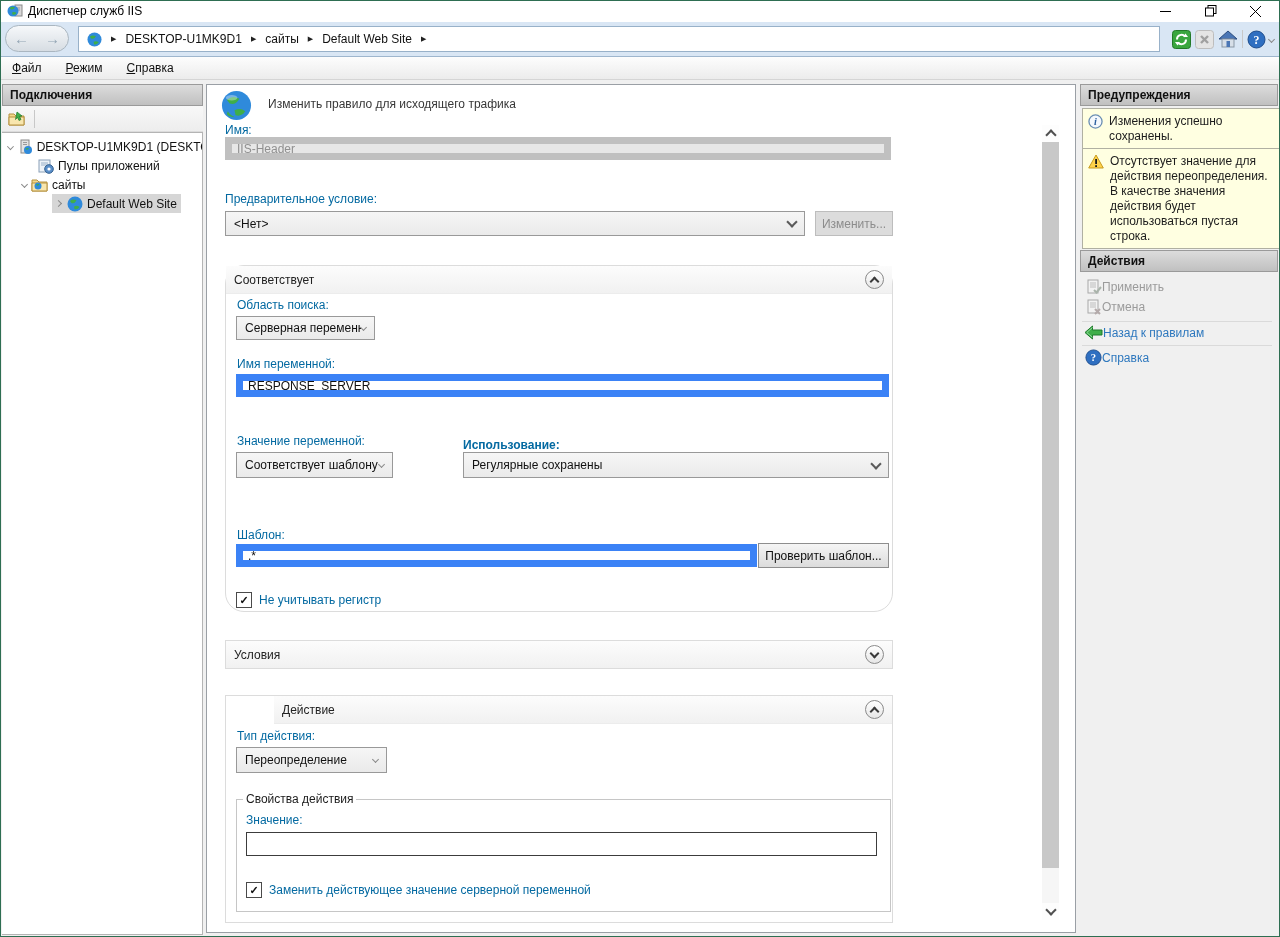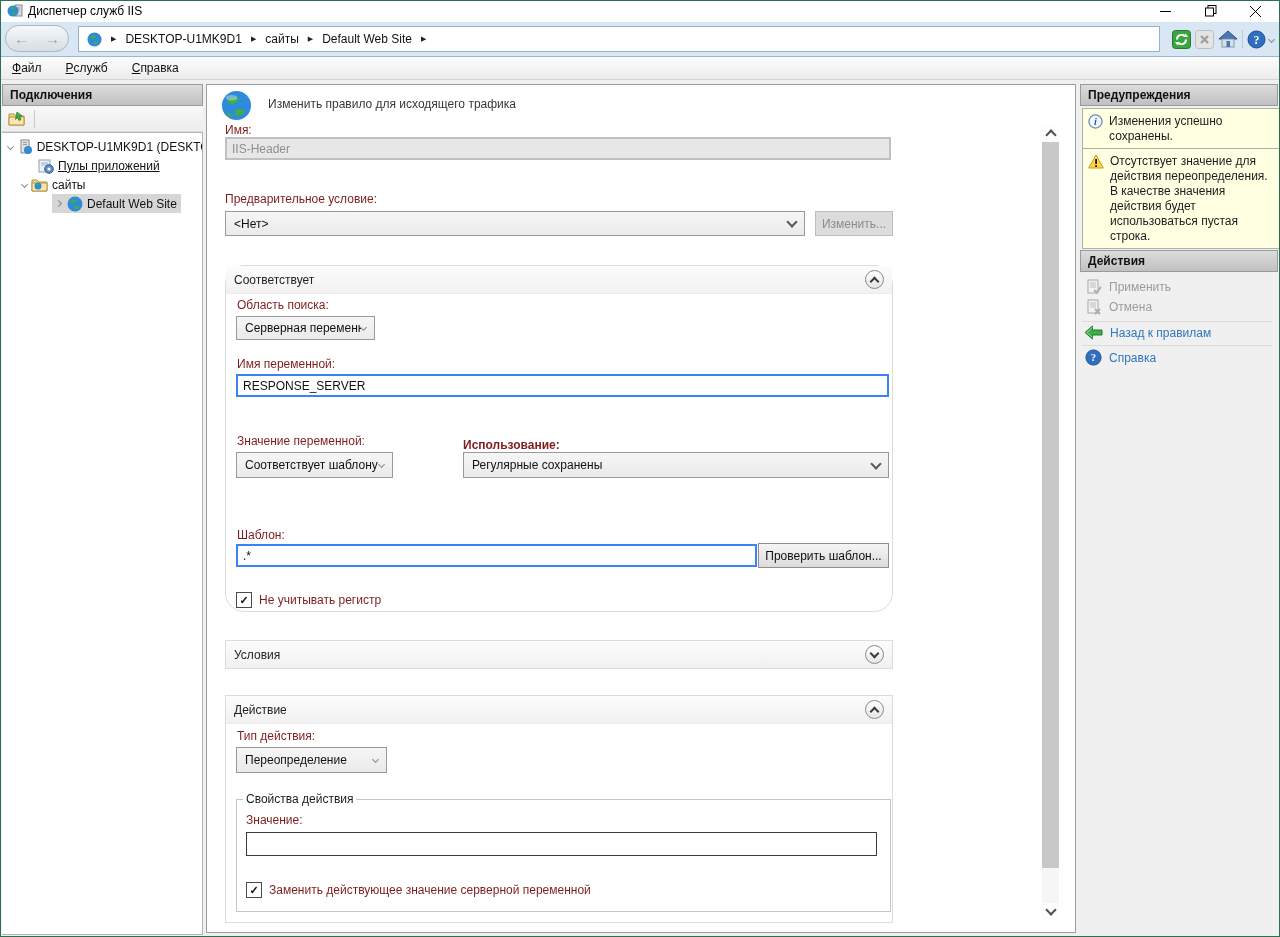--- a/index.html
+++ b/index.html
@@ -1,19 +1,19 @@
 <!DOCTYPE html>
 <html><head>
 <meta charset="utf-8">
 <style>
   html,body{margin:0;padding:0;}
   body{width:1280px;height:937px;position:relative;font-family:"Liberation Sans",sans-serif;
        background:#f0f0f0;overflow:hidden;}
   .abs{position:absolute;box-sizing:border-box;}
-  .lbl{font-size:12px;color:#7f1d1d;white-space:nowrap;}
+  .lbl{font-size:12px;color:#0369a1;white-space:nowrap;}
   .window-border{left:0;top:0;width:1280px;height:937px;border:1px solid #2e6e52;pointer-events:none;z-index:99;}
 
   
   .titlebar{left:0;top:0;width:1280px;height:22px;background:#ffffff;}
   .title-text{font-size:12px;color:#000;}
   .winbtn{width:45px;height:22px;display:flex;align-items:center;justify-content:center;}
 
   
   .addressbar{left:0;top:22px;width:1280px;height:35px;background:#d9e6f4;border-bottom:1px solid #9eb6ce;}
   .navcapsule{left:5px;top:3px;width:64px;height:27px;border-radius:14px;
@@ -45,21 +45,21 @@
   
   .chev{display:inline-block;width:6px;height:6px;border-right:2px solid #5a5a5a;border-bottom:2px solid #5a5a5a;}
   .chev.down{transform:rotate(45deg);}
   .chev.up{transform:rotate(-135deg);}
   .chev.right{transform:rotate(-45deg);}
   .chev.small{width:4px;height:4px;border-width:1.5px;color:#7a7a7a;border-color:#8a8a8a;}
 
   
   .mainpanel{left:206px;top:84px;width:870px;height:849px;background:#fff;border:1px solid #9a9fa5;}
   .page-title{font-size:12px;color:#383838;}
-  .txt{font-family:"Liberation Sans",sans-serif;font-size:12px;color:#111;border:2px solid #3b82f6;
+  .txt{font-family:"Liberation Sans",sans-serif;font-size:12px;color:#111;border:7px solid #3b82f6;
      background:#fff;padding:0 5px;outline:none;}
   .txt.disabled{background:#e7e7e7;border-color:#c0c0c0;color:#8f8f8f;}
   .txt.focused{border:1px solid #3c3c3c;}
   .combo{border:1px solid #999;background:linear-gradient(#f6f6f6,#eaeaea);display:flex;align-items:center;
      justify-content:space-between;padding:0 8px;font-size:12px;color:#111;white-space:nowrap;overflow:hidden;}
   .btn{border:1px solid #8e8e8e;background:linear-gradient(#f5f5f5,#dcdcdc);font-size:12px;color:#111;
      display:flex;align-items:center;justify-content:center;}
   .btn.disabled{background:#dcdcdc;border-color:#bdbdbd;color:#8c8c8c;}
 
   .section{border:1px solid #dcdcdc;background:#fff;}
@@ -79,21 +79,21 @@
   fieldset.group legend{font-size:12px;color:#1c1c1c;margin-left:6px;padding:0 3px;}
 
   
   .sb{left:1042px;top:125px;width:17px;height:795px;background:#f6f6f6;}
   .sb-btn{position:absolute;left:0;width:17px;height:17px;background:#fdfdfd;display:flex;align-items:center;justify-content:center;}
   .sb-thumb{position:absolute;left:0;top:17px;width:17px;height:726px;background:#c8c8c8;}
 
   
   .alert{position:absolute;background:#ffffe1;border:1px solid #b0b0a2;display:flex;gap:6px;
      padding:5px 4px 5px 5px;font-size:12px;color:#1c1c1c;line-height:15px;}
-  .action-row{position:absolute;display:flex;align-items:center;gap:7px;font-size:12px;white-space:nowrap;justify-content:flex-end;}
+  .action-row{position:absolute;display:flex;align-items:center;font-size:12px;white-space:nowrap;justify-content:flex-end;}
   .action-row.disabled{color:#9b9b9b;}
   .link{color:#2e78be;}
   .hsep{position:absolute;height:1px;background:#dadada;}
 </style>
 </head>
 <body>
 
 <div class="abs titlebar">
   <span class="abs" style="left:7px;top:3px;">
     <svg width="16" height="16" viewBox="0 0 16 16">
@@ -176,21 +176,21 @@
         <circle cx="9.5" cy="9.5" r="8.5" fill="#2f6fc1" stroke="#1d4c8c"></circle>
         <text x="9.5" y="13.8" font-size="12" font-family="Liberation Serif,serif" font-weight="bold" fill="#fff" text-anchor="middle">?</text>
       </svg>
       <span class="chev down small"></span>
     </span>
   </div>
 </div>
 
 <div class="abs menubar">
   <span class="menu-item"><u>Ф</u><span>айл</span></span>
-  <span class="menu-item"><u>Р</u><span>служб</span></span>
+  <span class="menu-item"><u>Р</u><span>ежим</span></span>
   <span class="menu-item"><u>С</u><span>правка</span></span>
 </div>
 
 <div class="abs panel-head" style="left:2px;top:84px;width:201px;">
   <span>Подключения</span>
 </div>
 <div class="abs conn-toolbar">
   <span style="display:flex;">
     <svg width="18" height="15" viewBox="0 0 18 15">
       <path d="M1 3 h5 l2 2 h8 v9 H1 Z" fill="#f3d88a" stroke="#b5913f"></path>
@@ -207,21 +207,21 @@
       <svg width="16" height="16" viewBox="0 0 16 16">
         <rect x="4" y="1" width="8" height="13" fill="#e3e3e3" stroke="#8a8a8a"></rect>
         <line x1="6" y1="3.5" x2="10" y2="3.5" stroke="#9a9a9a"></line>
         <line x1="6" y1="5.5" x2="10" y2="5.5" stroke="#9a9a9a"></line>
         <circle cx="11" cy="11" r="4" fill="#2f8adb"></circle>
         <path d="M8.5 9.5 Q10 8.5 12 9.2 Q11 11 9.3 10.6 Z" fill="#3fae49"></path>
       </svg>
     </span>
     <span style="overflow:hidden;">DESKTOP-U1MK9D1 (DESKTOP</span>
   </div>
-  <div class="tree-row" style="left:36px;top:23px;text-decoration:underline;">
+  <div class="tree-row" style="left:36px;top:23px;">
     <span style="display:flex;">
       <svg width="16" height="16" viewBox="0 0 16 16">
         <rect x="1" y="2" width="11" height="12" fill="#eef3f8" stroke="#8aa0b8"></rect>
         <line x1="3" y1="5" x2="10" y2="5" stroke="#9ab0c8"></line>
         <line x1="3" y1="7" x2="10" y2="7" stroke="#9ab0c8"></line>
         <circle cx="11" cy="11" r="4.3" fill="#5b8fc9" stroke="#33608f"></circle>
         <circle cx="11" cy="11" r="1.6" fill="#fff"></circle>
       </svg>
     </span>
     <span>Пулы приложений</span>
@@ -313,21 +313,21 @@
 
 <div class="abs section" style="left:225px;top:640px;width:668px;height:29px;">
   <div class="sec-head" style="height:27px;border-bottom:none;">
     <span>Условия</span>
     <span class="circle-btn">
         <span class="chev down"></span>
       </span>
   </div>
 </div>
 
-<div class="abs section" style="left:225px;top:695px;width:668px;height:228px;">
+<div class="abs section" style="left:225px;top:695px;width:668px;height:228px;padding-left:48px;">
   <div class="sec-head">
     <span>Действие</span>
     <span class="circle-btn">
         <span class="chev up"></span>
       </span>
   </div>
   <span class="abs lbl" style="left:11px;top:33px;">Тип действия:</span>
   <div class="abs combo" style="left:10px;top:51px;width:151px;height:26px;">
     <span>Переопределение</span>
     <span class="chev down small" style="flex:none;margin-top:-2px;"></span>

